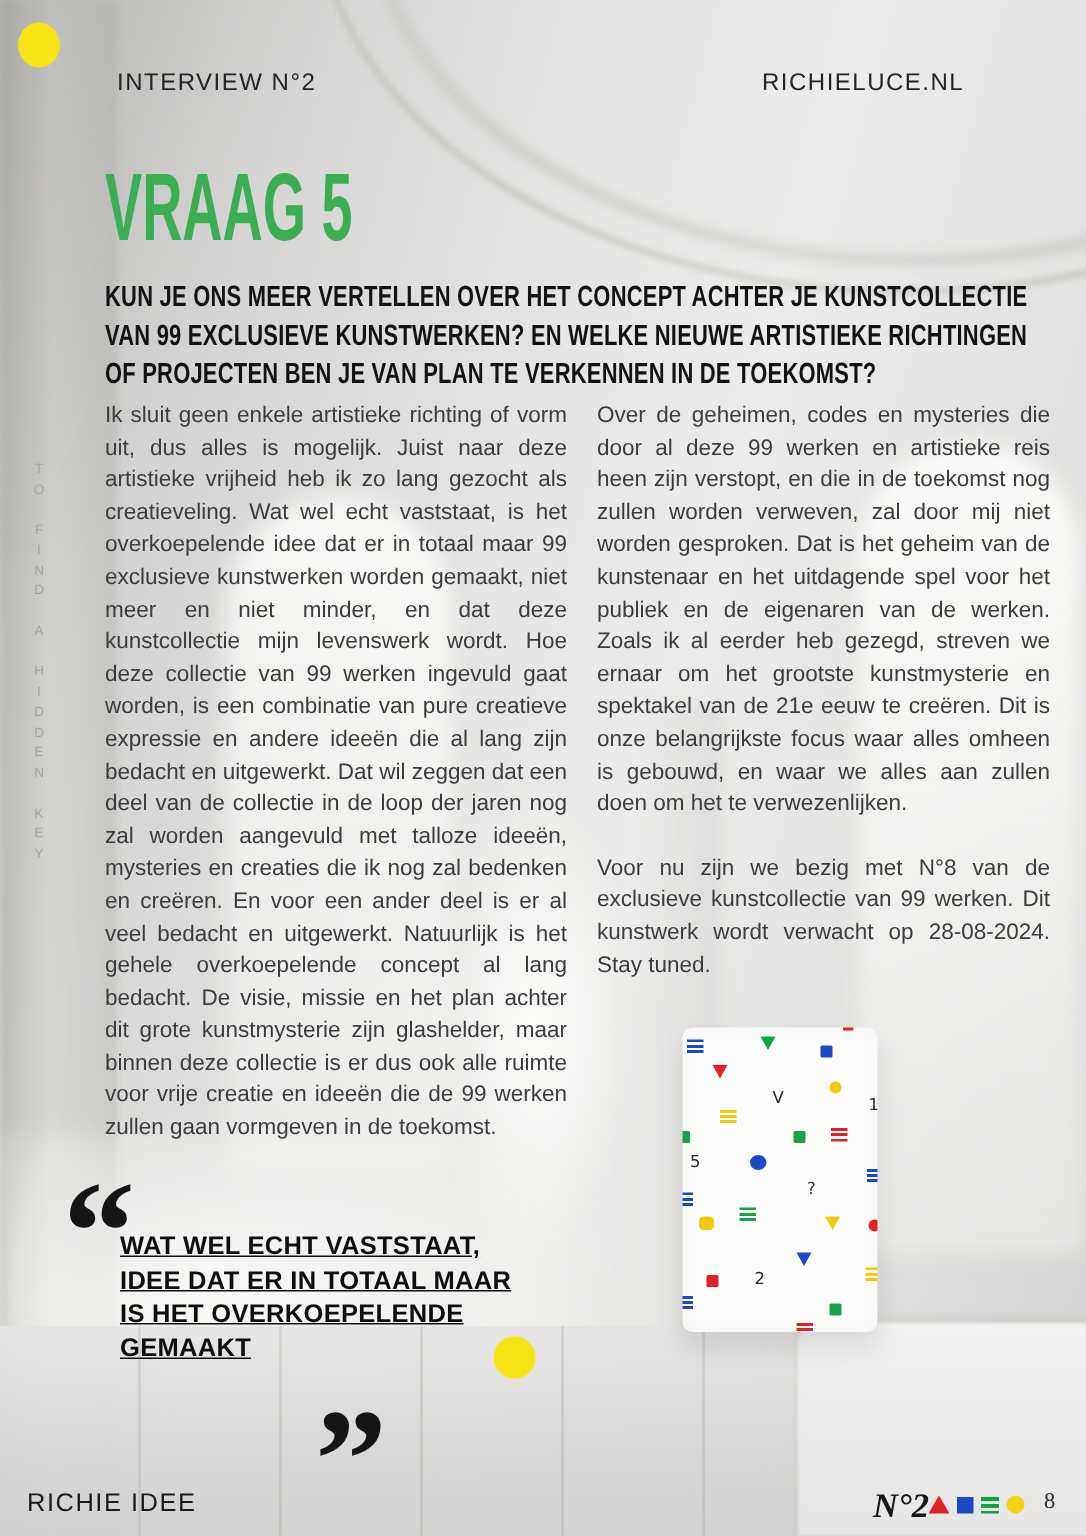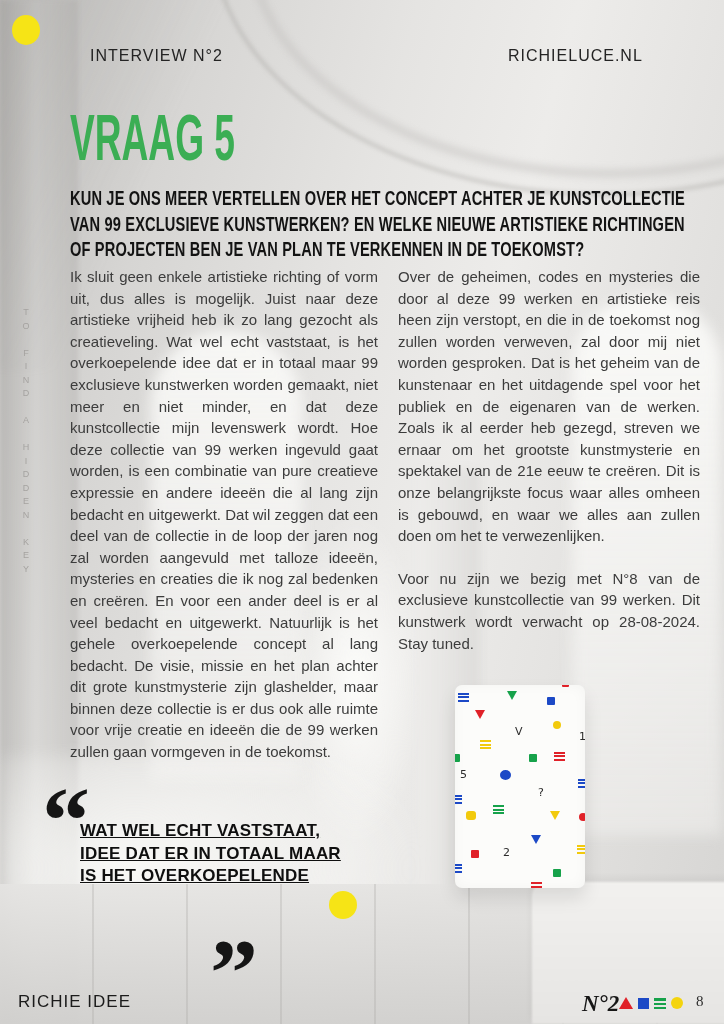--- a/index.html
+++ b/index.html
@@ -25,21 +25,21 @@
       linear-gradient(180deg,rgba(229,228,226,.9),rgba(209,208,206,.95));}
   .bg-tub{left:532px;top:882px;width:252px;height:142px;background:linear-gradient(180deg,#f2f1ef,#e6e5e3);border-radius:14px 14px 0 0;filter:blur(1px);box-shadow:0 -3px 8px rgba(0,0,0,.06);}
 
   .content{position:absolute;inset:0;z-index:1;}
   .content > *{position:absolute;}
 
   .dot-yellow{background:#f6e416;border-radius:50%;}
   .dot-top{left:12px;top:15px;width:28px;height:30px;}
   .dot-quote{left:329px;top:891px;width:28px;height:28px;}
 
-  .interview-label{left:90px;top:47px;font-size:16px;letter-spacing:1px;color:#242424;}
+  .interview-label{left:78px;top:47px;font-size:16px;letter-spacing:1px;color:#242424;}
   .site-label{left:508px;top:47px;font-size:16px;letter-spacing:1px;color:#242424;}
 
   .title{left:70px;top:106px;font-size:64px;font-weight:700;color:#3bae54;line-height:1;white-space:nowrap;transform:scaleX(.58);transform-origin:left top;}
   .question{left:70px;top:186px;color:#131313;font-weight:700;transform:scaleX(.75);transform-origin:left top;}
   .q-line{font-size:19.5px;line-height:25.5px;white-space:nowrap;letter-spacing:.2px;}
 
   .col{top:266px;font-size:15px;line-height:21.6px;text-align:justify;color:#3c3c3c;}
   .col-left{left:70px;width:308px;}
   .col-right{left:398px;width:302px;}
   .body-par{margin:0 0 21px 0;}
@@ -137,20 +137,21 @@
     <div class="col col-right">
         <div class="body-par">Over de geheimen, codes en mysteries die door al deze 99 werken en artistieke reis heen zijn verstopt, en die in de toekomst nog zullen worden verweven, zal door mij niet worden gesproken. Dat is het geheim van de kunstenaar en het uitdagende spel voor het publiek en de eigenaren van de werken. Zoals ik al eerder heb gezegd, streven we ernaar om het grootste kunstmysterie en spektakel van de 21e eeuw te creëren. Dit is onze belangrijkste focus waar alles omheen is gebouwd, en waar we alles aan zullen doen om het te verwezenlijken.</div>
         <div class="body-par">Voor nu zijn we bezig met N°8 van de exclusieve kunstcollectie van 99 werken. Dit kunstwerk wordt verwacht op 28-08-2024. Stay tuned.</div>
       </div>
 
     <div class="quote-open">“</div>
     <div class="quote-text">
         <div class="quote-line">WAT WEL ECHT VASTSTAAT,</div>
         <div class="quote-line">IDEE DAT ER IN TOTAAL MAAR</div>
         <div class="quote-line">IS HET OVERKOEPELENDE</div>
+        <div class="quote-line">GEMAAKT</div>
       </div>
     <div class="quote-close">”</div>
     <div class="dot-yellow dot-quote"></div>
 
     <div class="artwork">
         <div class="s-dash" style="left: 107px; top: -1px; color: rgb(224, 33, 40); background: rgb(224, 33, 40);"></div>
         <div class="s-lines" style="left: 3px; top: 8px; color: rgb(28, 73, 198);"></div>
         <div class="s-tri" style="left: 52px; top: 6px; color: rgb(22, 162, 74);"></div>
         <div class="s-sq" style="left: 92px; top: 12px; color: rgb(28, 73, 198); background: rgb(28, 73, 198);"></div>
         <div class="s-tri" style="left: 20px; top: 25px; color: rgb(224, 33, 40);"></div>

